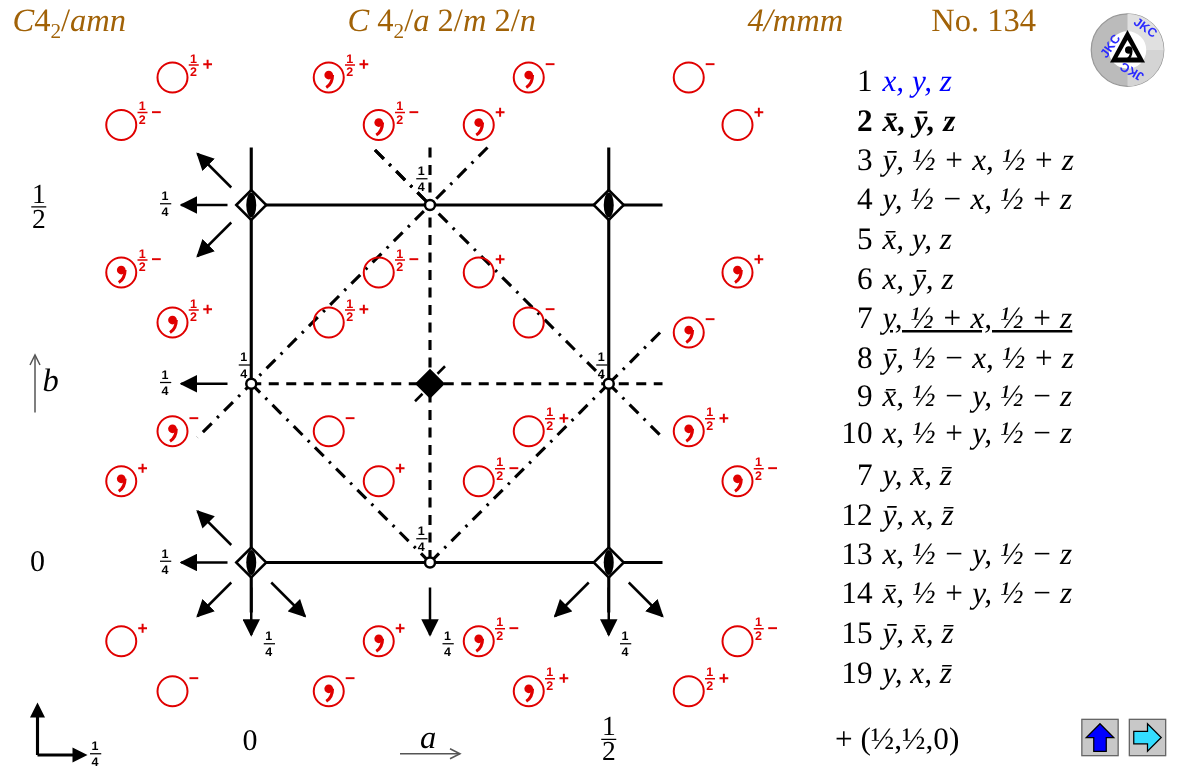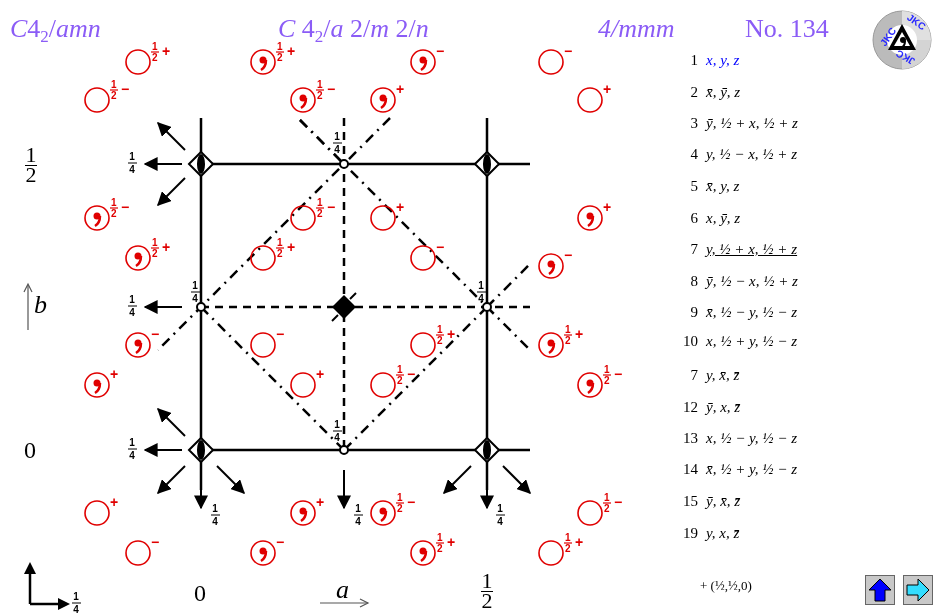--- a/index.html
+++ b/index.html
@@ -1,26 +1,26 @@
 <!DOCTYPE html>
 <html><head>
 <meta charset="utf-8">
 <style>
   html, body { margin:0; padding:0; background:#ffffff; }
   body { width:944px; height:616px; position:relative; overflow:hidden; font-family:"Liberation Serif", serif; }
-  .hdr { position:absolute; top:14px; font-size:26px; color:#8b5cf6; white-space:nowrap; }
+  .hdr { position:absolute; top:2px; font-size:26px; color:#a16207; white-space:nowrap; }
   .hdr i { font-style:italic; }
   .hdr sub { font-size:17px; vertical-align:-5px; }
   #diagram { position:absolute; left:0; top:0; }
   .ops { position:absolute; left:660px; top:52px; width:200px; }
-  .op { position:absolute; left:0; height:30px; font-size:15px; white-space:nowrap; color:#000; }
+  .op { position:absolute; left:0; height:30px; font-size:25px; white-space:nowrap; color:#000; }
   .op .num { display:inline-block; width:38px; text-align:right; margin-right:8px; }
   .op .expr { font-style:italic; }
   .op.first .expr { color:#0000ff; }
-  .centering { position:absolute; left:700px; top:578px; font-size:13px; }
+  .centering { position:absolute; left:668px; top:578px; font-size:25px; }
   .nav-btn { position:absolute; top:575px; width:30px; height:30px; background:#c8c8c8; border:1px solid #666; box-sizing:border-box; cursor:pointer; }
   .logo { position:absolute; left:872px; top:10px; width:60px; height:60px; }
   .axis-label { position:absolute; font-size:24px; }
 </style>
 </head>
 <body>
 
 <div class="hdr" style="left:10px;">
   <i>C</i>4<sub>2</sub>/<i>amn</i>
 </div>
@@ -390,21 +390,21 @@
 <div class="axis-label" style="left:194px; top:580px;">0</div>
 <div class="axis-label" style="left:481px; top:572px; font-size:22px; line-height:18px; text-align:center;">
   <div>1</div>
     <div style="border-top:1px solid #000; width:12px; margin:1px auto 0;">2</div>
 </div>
 <div class="axis-label" style="left:34px; top:290px; font-style:italic; font-size:26px;">b</div>
 <div class="axis-label" style="left:336px; top:575px; font-style:italic; font-size:26px;">a</div>
 
 <div class="ops" id="ops">
     <div class="op first" style="top: 0px;"><span class="num">1</span><span class="expr">x, y, z</span></div>
-    <div class="op" style="top: 31.5px;"><span class="num">2</span><span class="expr">x̄, ȳ, z</span></div>
+    <div class="op" style="top: 31.5px; font-weight: bold;"><span class="num">2</span><span class="expr">x̄, ȳ, z</span></div>
     <div class="op" style="top: 63px;"><span class="num">3</span><span class="expr">ȳ, ½ + x, ½ + z</span></div>
     <div class="op" style="top: 94px;"><span class="num">4</span><span class="expr">y, ½ − x, ½ + z</span></div>
     <div class="op" style="top: 126px;"><span class="num">5</span><span class="expr">x̄, y, z</span></div>
     <div class="op" style="top: 157.5px;"><span class="num">6</span><span class="expr">x, ȳ, z</span></div>
     <div class="op" style="top: 189px; text-decoration: underline;"><span class="num">7</span><span class="expr">y, ½ + x, ½ + z</span></div>
     <div class="op" style="top: 220.5px;"><span class="num">8</span><span class="expr">ȳ, ½ − x, ½ + z</span></div>
     <div class="op" style="top: 252px;"><span class="num">9</span><span class="expr">x̄, ½ − y, ½ − z</span></div>
     <div class="op" style="top: 281px;"><span class="num">10</span><span class="expr">x, ½ + y, ½ − z</span></div>
     <div class="op" style="top: 315px;"><span class="num">7</span><span class="expr">y, x̄, z̄</span></div>
     <div class="op" style="top: 346.5px; font-family: Liberation Serif, serif;"><span class="num">12</span><span class="expr">ȳ, x, z̄</span></div>

